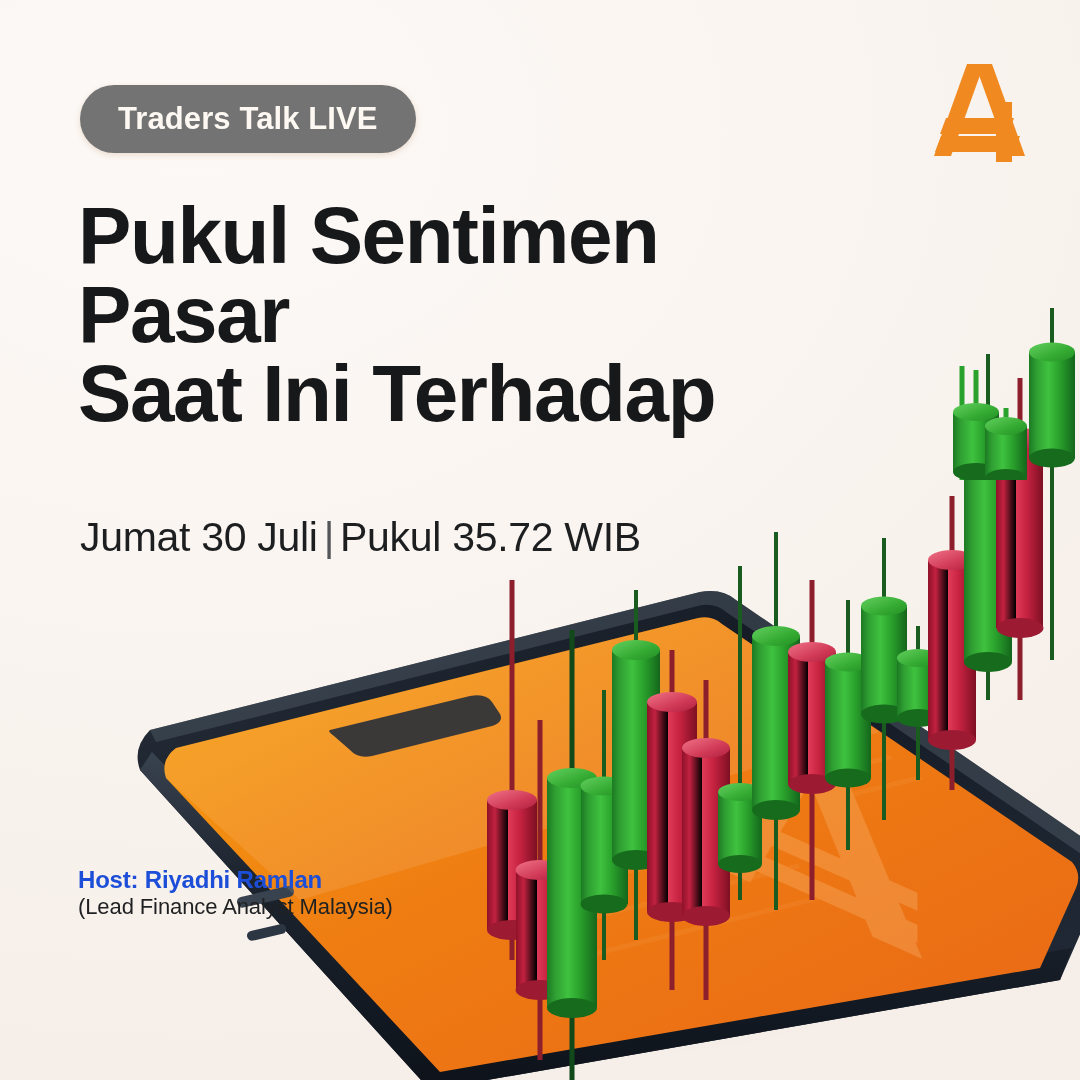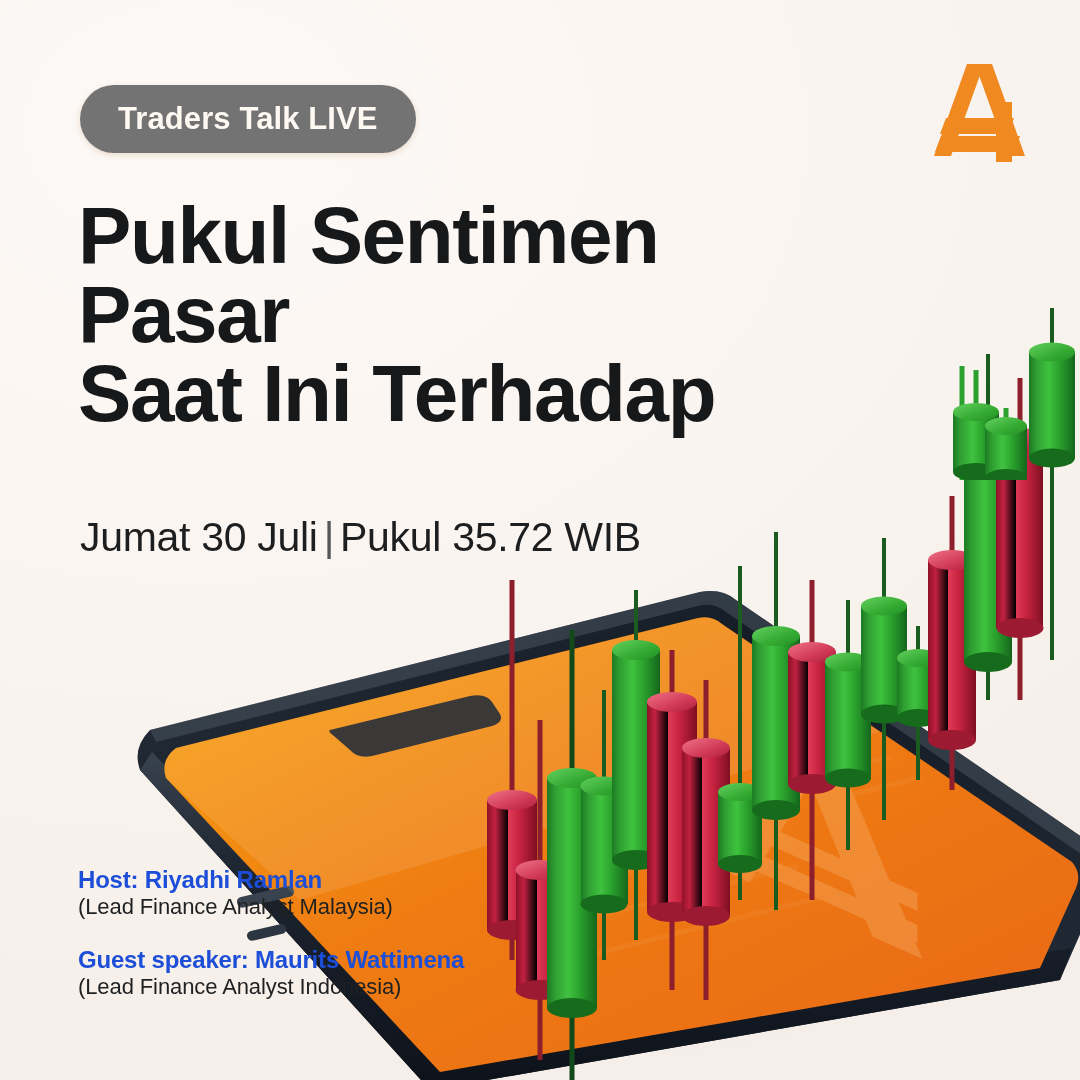--- a/index.html
+++ b/index.html
@@ -345,19 +345,15 @@
 
   <div class="subtitle">
     <span>Jumat 30 Juli</span><span class="bar">|</span><span>Pukul 35.72 WIB</span>
   </div>
 
   <div class="credits">
     <div class="cred-block">
       <div class="cred-name">Host: Riyadhi Ramlan</div>
       <div class="cred-role">(Lead Finance Analyst Malaysia)</div>
     </div>
-    <div class="cred-block">
-      <div class="cred-name">Guest speaker: Maurits Wattimena</div>
-      <div class="cred-role">(Lead Finance Analyst Indonesia)</div>
-    </div>
   </div>
 
 </div>
 
 </body></html>

